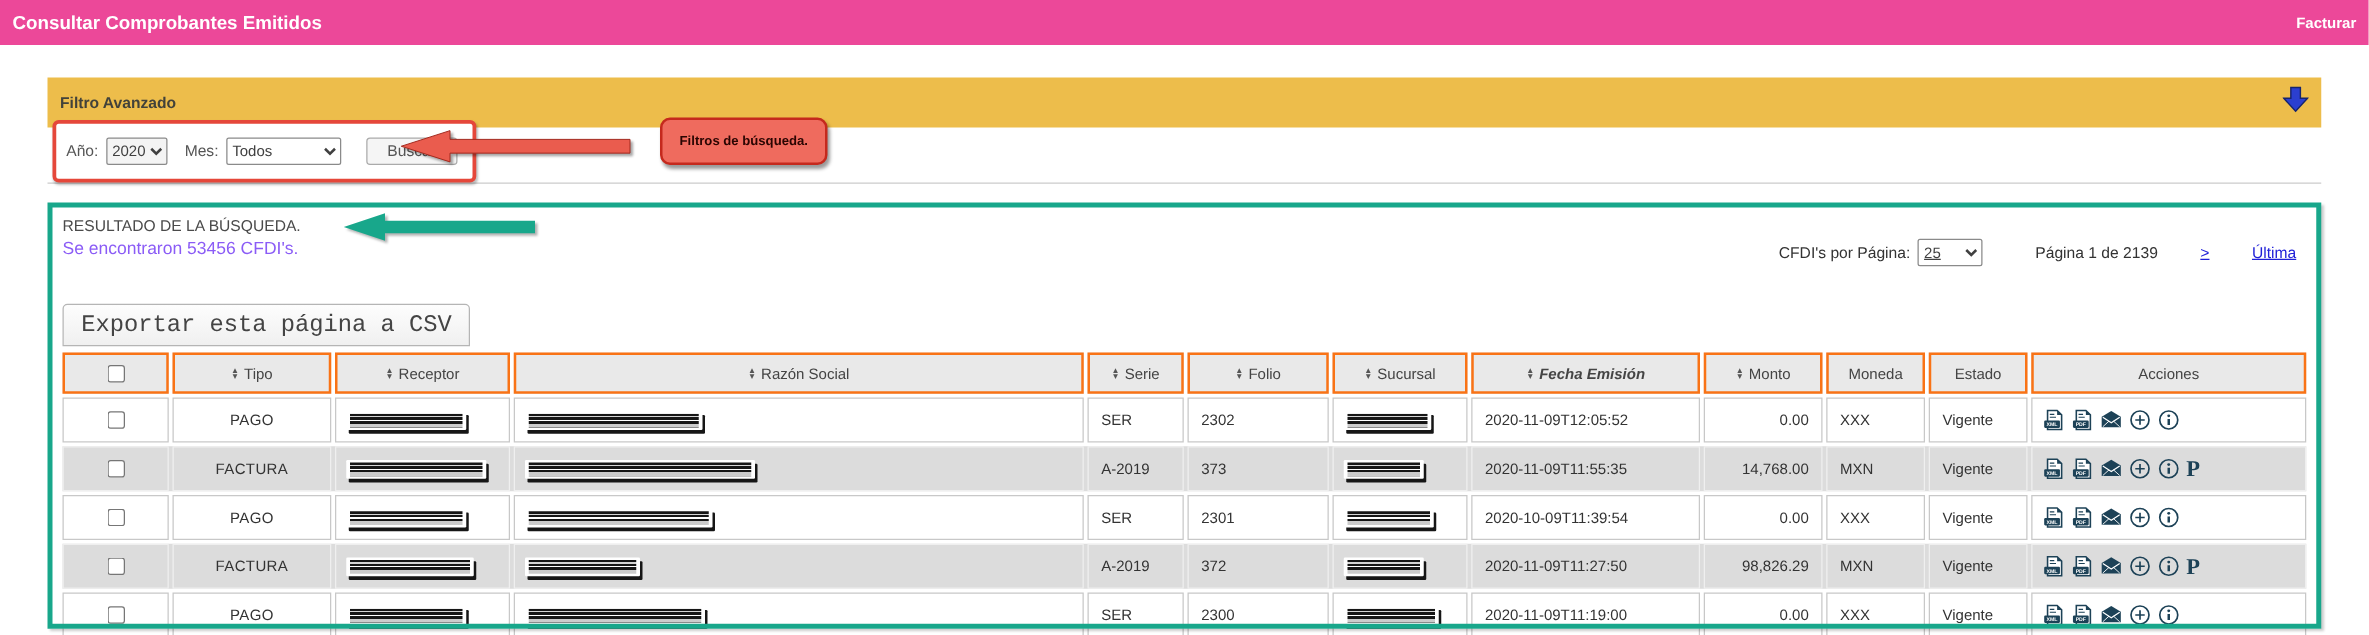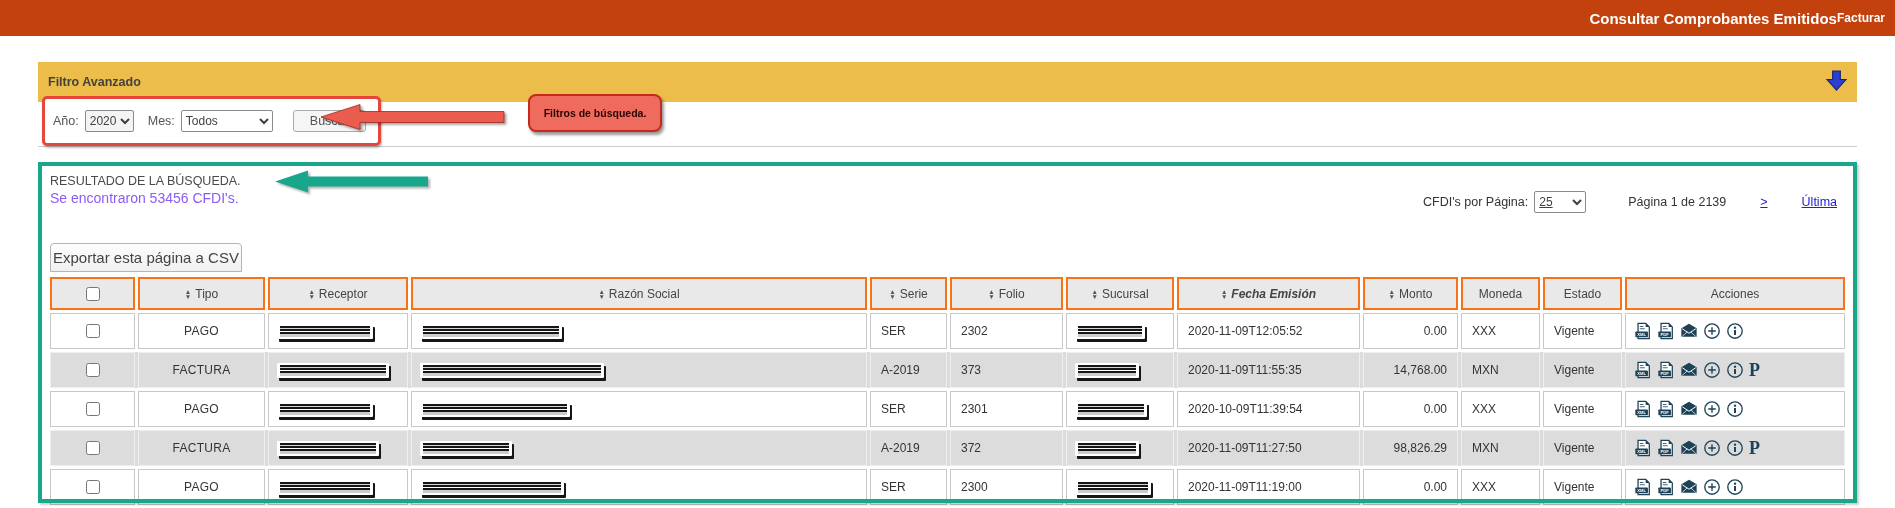--- a/index.html
+++ b/index.html
@@ -1,22 +1,22 @@
 <!DOCTYPE html>
 <html><head>
 <meta charset="utf-8">
 <style>
   html,body{margin:0;padding:0;}
   body{
     width:1895px;height:508px;position:relative;overflow:hidden;
     background:#fff;font-family:"Liberation Sans","DejaVu Sans",sans-serif;color:#333;
   }
   
-  .topbar{position:absolute;left:0;top:0;right:0;height:36px;background:#c2410c;
-    display:flex;align-items:center;justify-content:flex-end;padding:0 10px;box-sizing:border-box;}
+  .topbar{position:absolute;left:0;top:0;right:0;height:36px;background:#ec4899;
+    display:flex;align-items:center;justify-content:space-between;padding:0 10px;box-sizing:border-box;}
   .topbar .ttl{color:#fff;font-weight:bold;font-size:15px;}
   .topbar .fact{color:#fff;font-weight:bold;font-size:12px;cursor:pointer;}
   
   .filterbar{position:absolute;left:38px;right:38px;top:62px;height:40px;background:#edbd4b;
     display:flex;align-items:center;justify-content:space-between;padding:0 10px;box-sizing:border-box;}
   .filterbar .fttl{font-weight:bold;font-size:12.5px;color:#42423a;}
   .hr-line{position:absolute;left:38px;right:38px;top:146px;border-top:1px solid #ccc;z-index:0;}
   
   .filterbox{position:absolute;left:42px;top:96px;z-index:2;background:#fff;
     border:3px solid #e5473a;border-radius:5px;box-shadow:1px 2px 2px rgba(0,0,0,0.25);
@@ -33,22 +33,22 @@
   .greenbox{position:absolute;left:38px;top:162px;width:1819px;height:341px;box-sizing:border-box;
     border:4px solid #18a78b;z-index:6;pointer-events:none;box-shadow:2px 2px 2px rgba(0,0,0,0.2);}
   .green-arrow{position:absolute;left:234px;top:6px;z-index:7;filter:drop-shadow(2px 2px 1px rgba(0,0,0,0.3));}
   
   .results{position:absolute;left:38px;top:163px;width:1819px;box-sizing:border-box;padding:0 12px;border-radius:13px;}
   .res-title{margin-top:10px;font-size:12.5px;color:#4a4a4a;line-height:17px;}
   .res-count{font-size:14px;color:#8b5cf6;line-height:17px;}
   .pager{position:absolute;right:20px;top:28px;display:flex;align-items:center;font-size:12.5px;color:#333;}
   .pager .gap-s{margin-left:6px;} .pager .gap-l{margin-left:42px;} .pager .gap-m{margin-left:34px;}
   .lnk{color:#2020d8;text-decoration:underline;cursor:pointer;font-size:12.5px;}
-  .export-btn{margin-top:36px;font-family:Liberation Sans, sans-serif;font-size:15px;color:#444;background:linear-gradient(#fdfdfd,#f0f0f0);
-    border:1px solid #b5b5b5;border-radius:4px 4px 0 0;padding:5px 2px;cursor:pointer;}
+  .export-btn{margin-top:36px;font-family:Liberation Mono, monospace;font-size:19px;color:#444;background:linear-gradient(#fdfdfd,#f0f0f0);
+    border:1px solid #b5b5b5;border-radius:4px 4px 0 0;padding:5px 14px;cursor:pointer;}
   
   .tbl{margin-top:5px;display:flex;flex-direction:column;gap:3px;}
   .tr{display:grid;grid-template-columns:85px 127px 140px 456px 77px 113px 108px 183px 95px 79px 79px 1fr;gap:3px;}
   .th{height:33px;background:#e9e9e9;border:2px solid #f97316;box-sizing:border-box;
     display:flex;align-items:center;justify-content:center;font-size:12px;color:#444;}
   .td{height:36px;border:1px solid #c8c8c8;box-sizing:border-box;display:flex;align-items:center;font-size:12px;color:#333;background:transparent;}
   .tr.odd{background:#fff;}
   .tr.even{background:#dcdcdc;}
   .tr.even .td{border-color:#efefef;}
   .c-center{justify-content:center;}

